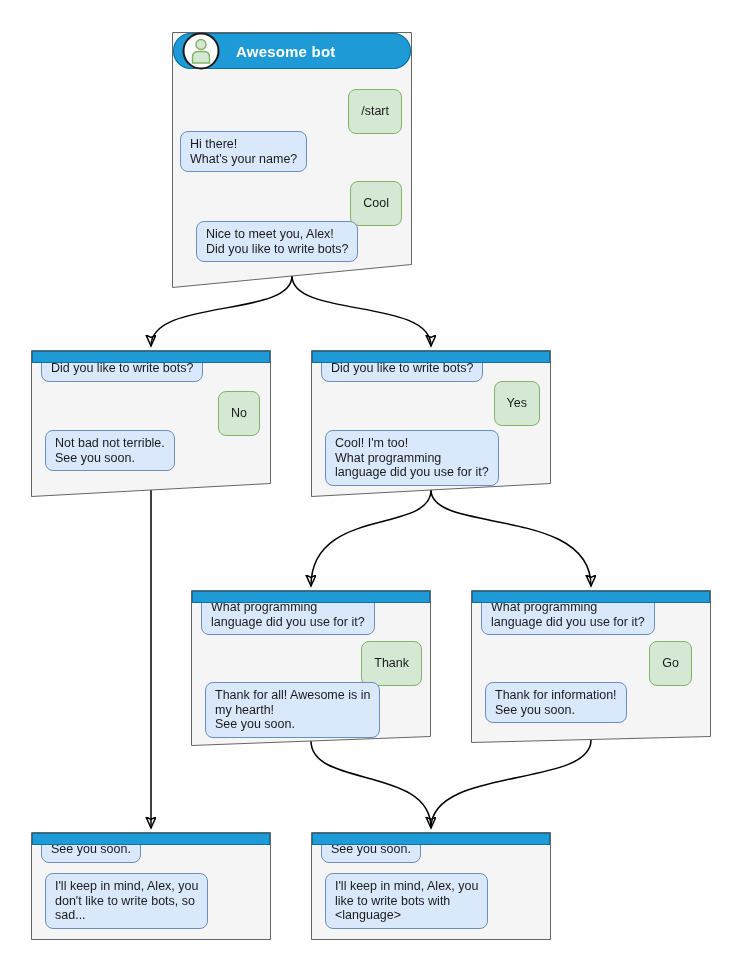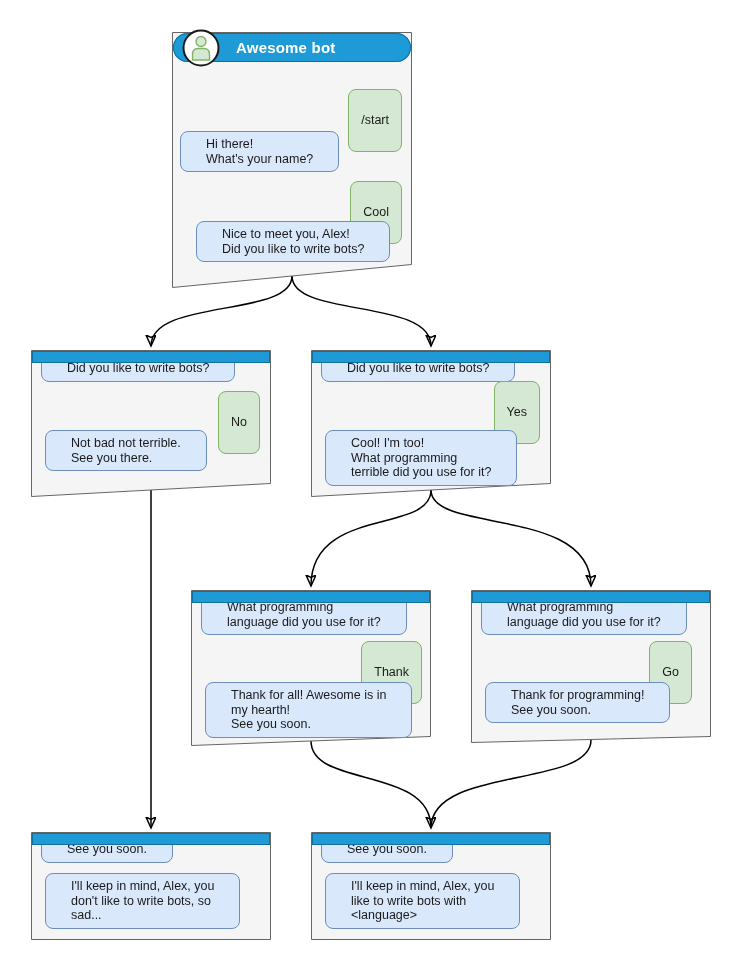--- a/index.html
+++ b/index.html
@@ -12,34 +12,34 @@
   .window{position:absolute;z-index:2;}
   .frame{position:absolute;left:0;top:0;display:block;}
   .frame polygon{fill:var(--window-bg,#f5f5f5);stroke:var(--window-border,#666);stroke-width:1;}
   .header{
     position:absolute;left:1px;right:1px;top:1px;z-index:3;
     background:var(--header-blue,#1e9ad6);
     box-shadow:0 0 0 1px var(--header-stroke,#10719f) inset;
     display:flex;align-items:center;
   }
   .header.thin{height:12px;}
-  .header.tall{height:29px;border-radius:19px;}
+  .header.tall{height:36px;border-radius:19px;}
   .avatar{display:block;width:38px;height:38px;margin-left:9px;}
   .title{color:var(--title-text,#fff);font-size:15px;font-weight:bold;margin-left:16px;letter-spacing:.2px;}
   .bubble{
     position:absolute;z-index:2;font-size:12.5px;line-height:14.5px;
     white-space:pre-line;border-radius:8px;box-sizing:border-box;
   }
   .bubble.bot{
     background:var(--bot-bubble-bg,#dae8fc);border:1px solid var(--bot-bubble-border,#6c8ebf);
-    padding:5px 25px;
+    padding:5px 9px;
   }
   .bubble.user{
     background:var(--user-bubble-bg,#d5e8d4);border:1px solid var(--user-bubble-border,#82b366);
-    padding:23px 12px;min-width:33px;
+    padding:14px 12px;min-width:33px;
   }
 </style>
 </head>
 <body>
 
 <div id="page">
 
   <svg id="arrows" width="743" height="971">
     <defs>
       <marker id="ah" markerUnits="userSpaceOnUse" markerWidth="14" markerHeight="14" refX="11" refY="5" orient="auto">
@@ -75,33 +75,33 @@
     </div>
   </div>
 
   <div class="window" style="left:31px;top:350px;width:240px;height:147px">
     <svg class="frame" width="240" height="147">
       <polygon points="0.5,0.5 239.5,0.5 239.5,133.5 0.5,146.5"></polygon>
     </svg>
     <div class="bubble bot" style="left:10px;top:5px">Did you like to write bots?</div>
     <div class="bubble user" style="right:11px;top:41px">No</div>
     <div class="bubble bot" style="left:14px;top:80px">Not bad not terrible.
-See you there.</div>
+See you soon.</div>
     <div class="header thin"></div>
   </div>
 
   <div class="window" style="left:311px;top:350px;width:240px;height:147px">
     <svg class="frame" width="240" height="147">
       <polygon points="0.5,0.5 239.5,0.5 239.5,133.5 0.5,146.5"></polygon>
     </svg>
     <div class="bubble bot" style="left:10px;top:5px">Did you like to write bots?</div>
     <div class="bubble user" style="right:11px;top:31px">Yes</div>
     <div class="bubble bot" style="left:14px;top:80px">Cool! I'm too!
 What programming
-terrible did you use for it?</div>
+language did you use for it?</div>
     <div class="header thin"></div>
   </div>
 
   <div class="window" style="left:191px;top:590px;width:240px;height:156px">
     <svg class="frame" width="240" height="156">
       <polygon points="0.5,0.5 239.5,0.5 239.5,146.5 0.5,155.5"></polygon>
     </svg>
     <div class="bubble bot" style="left:10px;top:4px">What programming
 language did you use for it?</div>
     <div class="bubble user" style="right:9px;top:51px">Thank</div>
@@ -111,21 +111,21 @@
     <div class="header thin"></div>
   </div>
 
   <div class="window" style="left:471px;top:590px;width:240px;height:153px">
     <svg class="frame" width="240" height="153">
       <polygon points="0.5,0.5 239.5,0.5 239.5,146.5 0.5,152.5"></polygon>
     </svg>
     <div class="bubble bot" style="left:10px;top:4px">What programming
 language did you use for it?</div>
     <div class="bubble user" style="right:19px;top:51px">Go</div>
-    <div class="bubble bot" style="left:14px;top:92px">Thank for programming!
+    <div class="bubble bot" style="left:14px;top:92px">Thank for information!
 See you soon.</div>
     <div class="header thin"></div>
   </div>
 
   <div class="window" style="left:31px;top:832px;width:240px;height:108px">
     <svg class="frame" width="240" height="108">
       <polygon points="0.5,0.5 239.5,0.5 239.5,107.5 0.5,107.5"></polygon>
     </svg>
     <div class="bubble bot" style="left:10px;top:4px">See you soon.</div>
     <div class="bubble bot" style="left:14px;top:41px">I'll keep in mind, Alex, you

